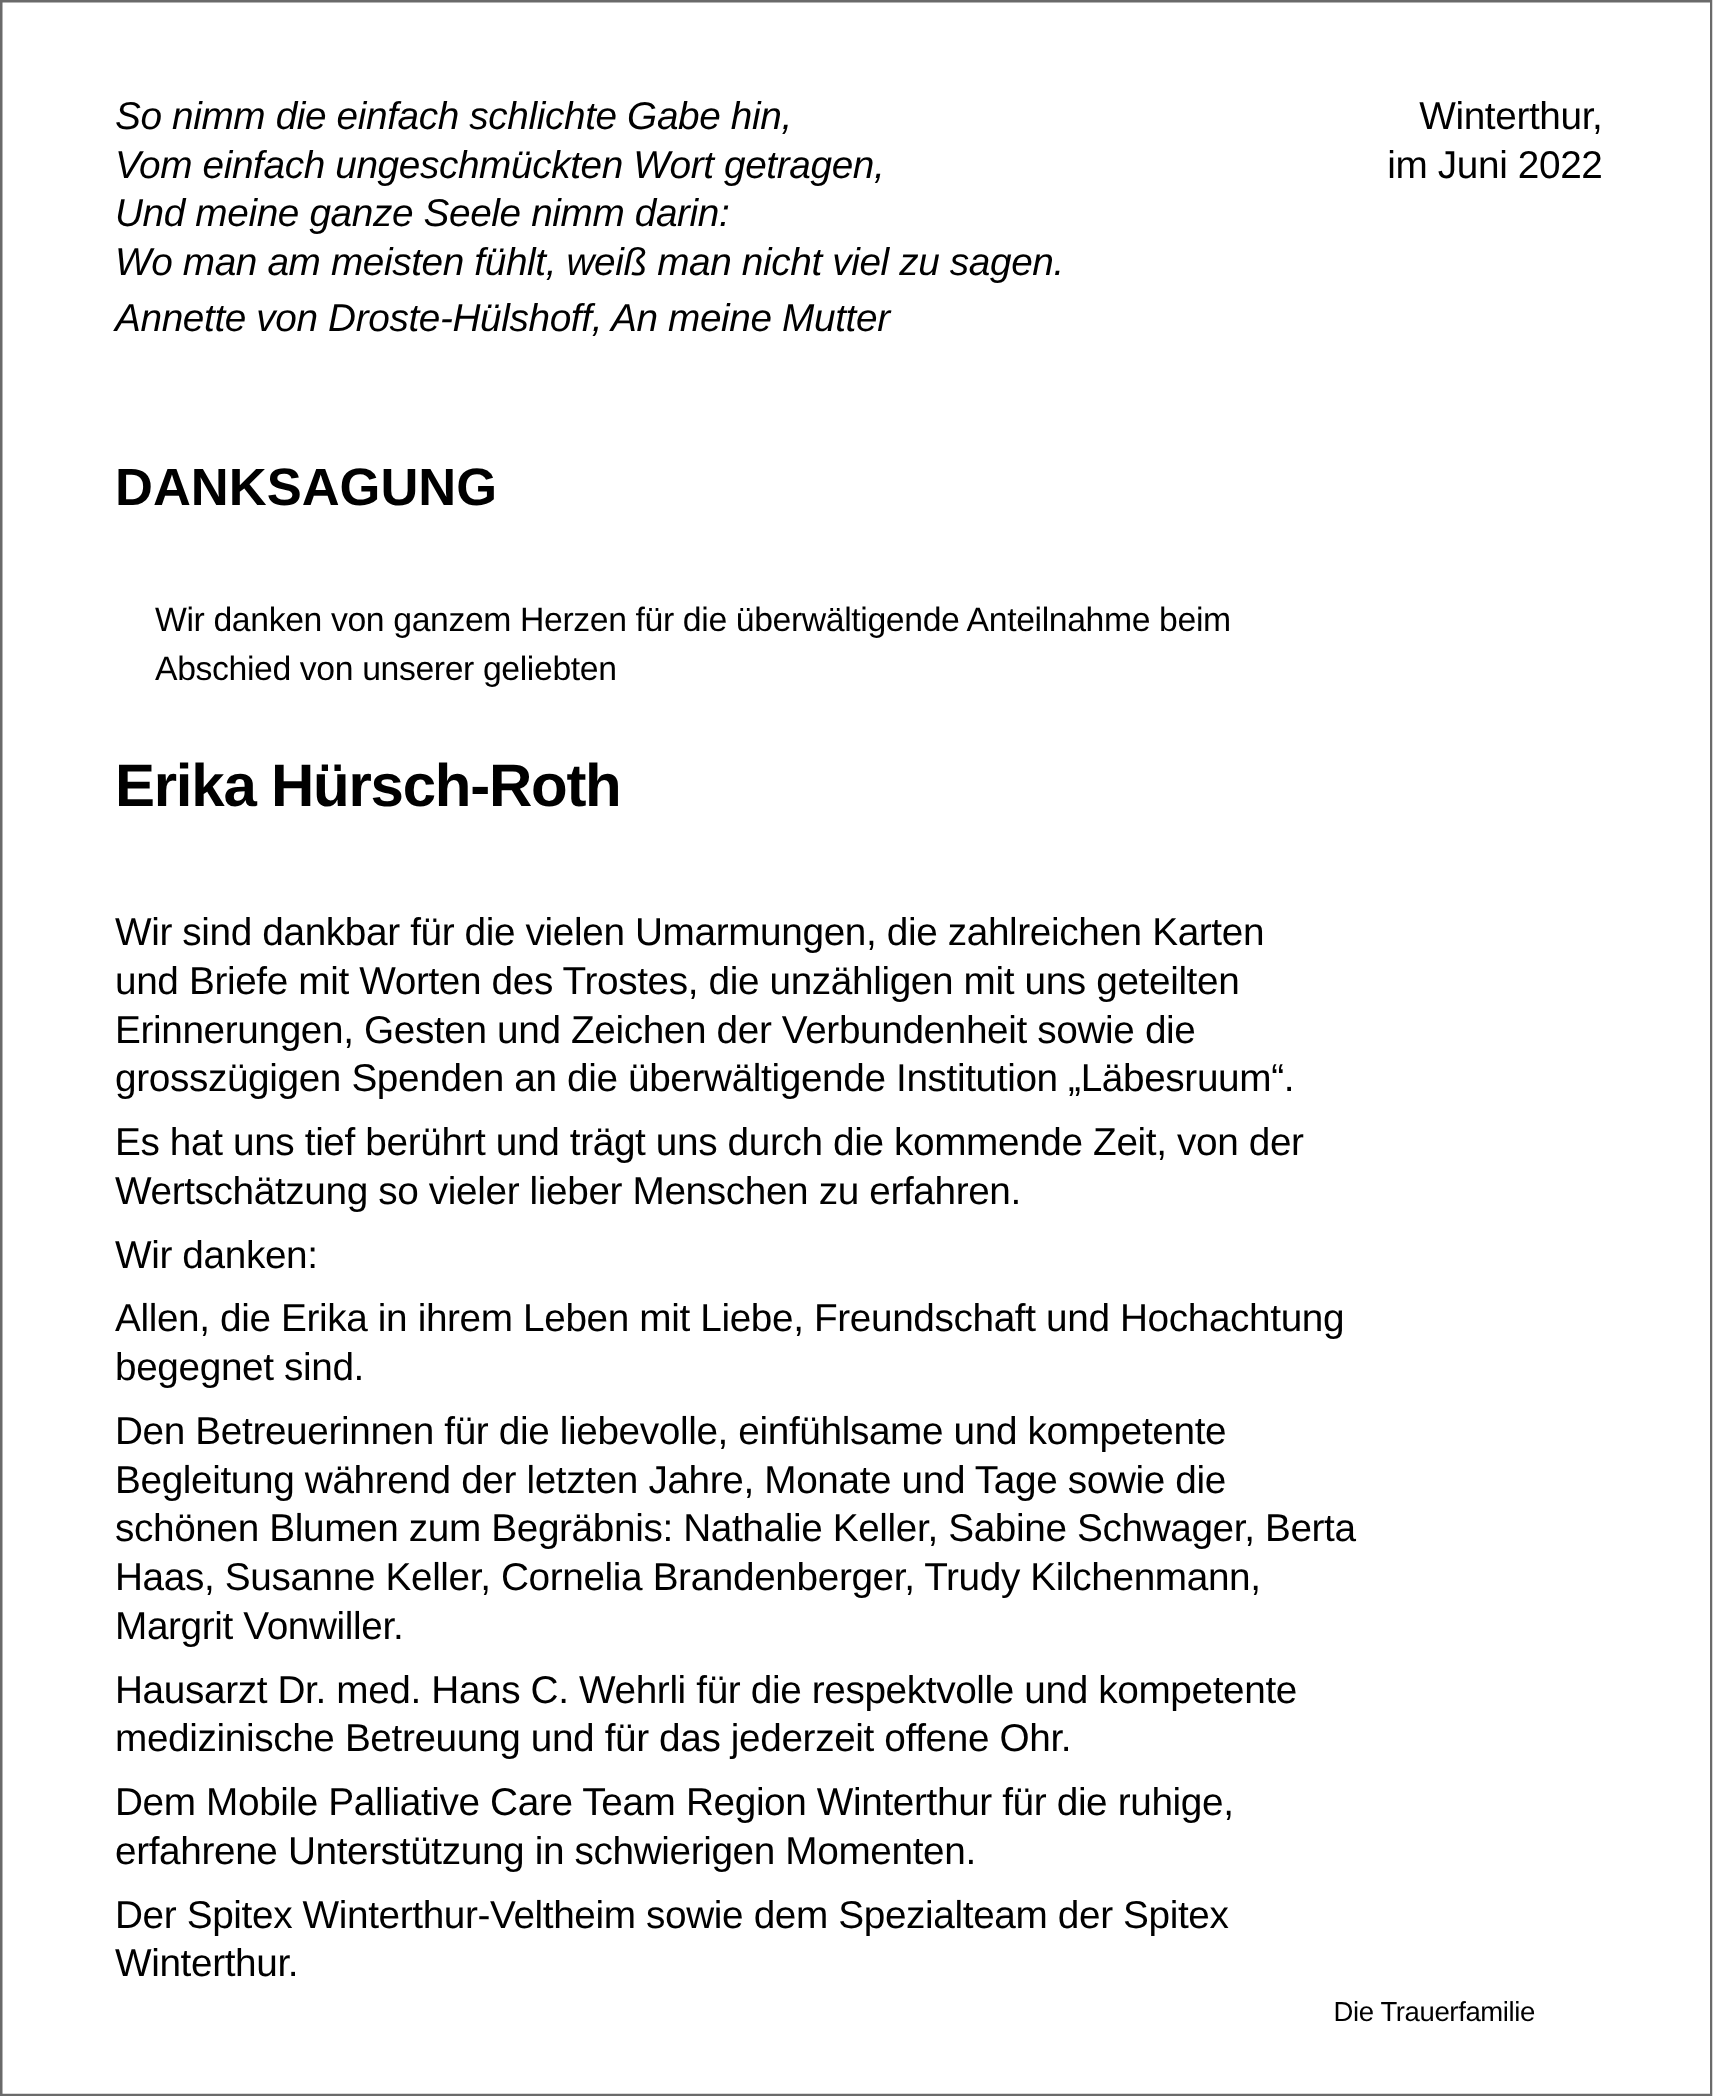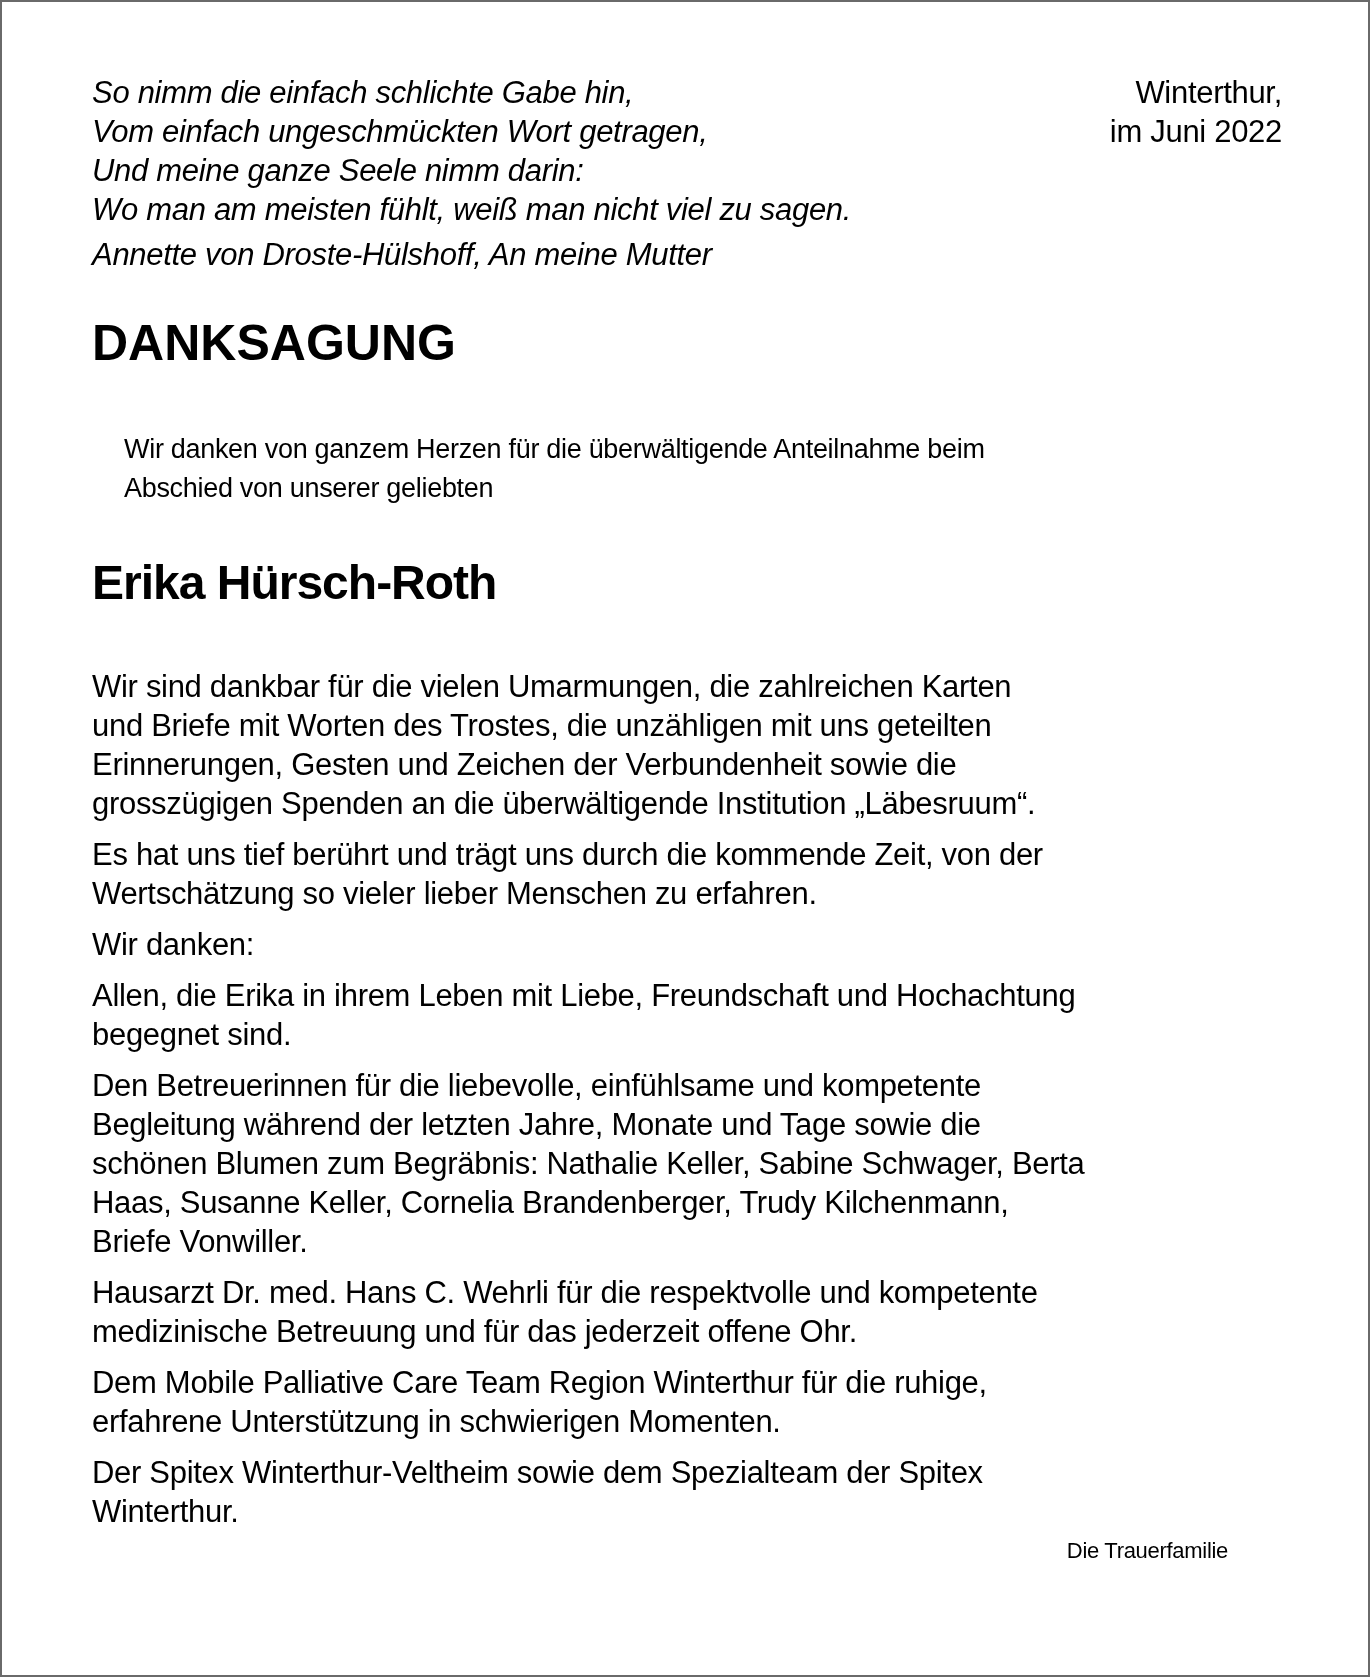--- a/index.html
+++ b/index.html
@@ -38,22 +38,22 @@
     line-height: 39px;
     letter-spacing: -0.3px;
   }
   .dateline {
     text-align: right;
     font-size: 31px;
     line-height: 39px;
     letter-spacing: -0.3px;
   }
   .heading {
-    margin-top: 45px;
-    font-size: 50px;
+    margin-top: 92px;
+    font-size: 42px;
     line-height: 48px;
     font-weight: bold;
     letter-spacing: 0;
   }
   .intro {
     margin-top: 63px;
     font-size: 27px;
     line-height: 39px;
     letter-spacing: -0.3px;
     margin-left: 32px;
@@ -65,21 +65,21 @@
     font-weight: bold;
     letter-spacing: -1px;
     white-space: nowrap;
   }
   .para {
     margin-top: 12px;
     font-size: 31px;
     line-height: 39px;
     letter-spacing: -0.3px;
   }
-  .para-first { margin-top: 47px; }
+  .para-first { margin-top: 59px; }
   .signature {
     margin-top: 0;
     padding-right: 54px;
     text-align: right;
     font-size: 22px;
     line-height: 39px;
     letter-spacing: -0.3px;
   }
 </style>
 </head>
@@ -130,21 +130,21 @@
     <div class="para">
       <div class="line">Allen, die Erika in ihrem Leben mit Liebe, Freundschaft und Hochachtung</div>
       <div class="line">begegnet sind.</div>
     </div>
 
     <div class="para">
       <div class="line">Den Betreuerinnen für die liebevolle, einfühlsame und kompetente</div>
       <div class="line">Begleitung während der letzten Jahre, Monate und Tage sowie die</div>
       <div class="line">schönen Blumen zum Begräbnis: Nathalie Keller, Sabine Schwager, Berta</div>
       <div class="line">Haas, Susanne Keller, Cornelia Brandenberger, Trudy Kilchenmann,</div>
-      <div class="line">Briefe Vonwiller.</div>
+      <div class="line">Margrit Vonwiller.</div>
     </div>
 
     <div class="para">
       <div class="line">Hausarzt Dr. med. Hans C. Wehrli für die respektvolle und kompetente</div>
       <div class="line">medizinische Betreuung und für das jederzeit offene Ohr.</div>
     </div>
 
     <div class="para">
       <div class="line">Dem Mobile Palliative Care Team Region Winterthur für die ruhige,</div>
       <div class="line">erfahrene Unterstützung in schwierigen Momenten.</div>

